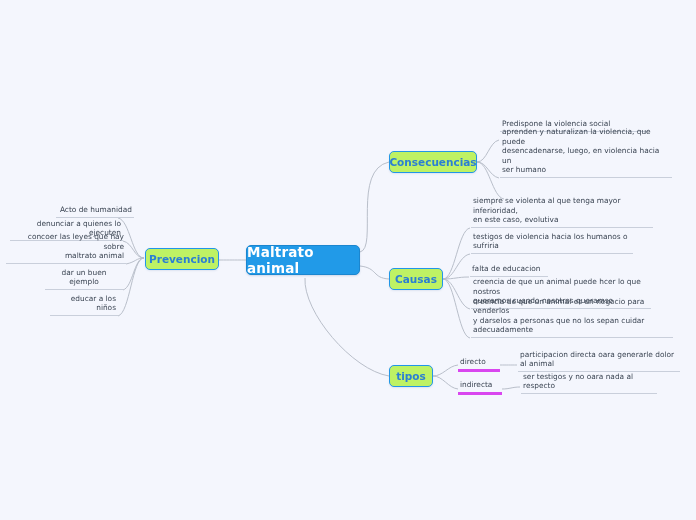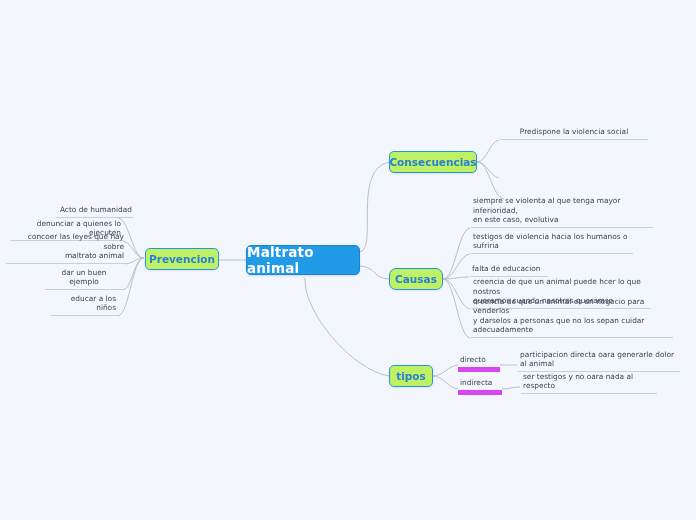--- a/index.html
+++ b/index.html
@@ -56,21 +56,21 @@
   .leaf.right{ justify-content:flex-start; text-align:left; }
   .leaf.left{ justify-content:flex-end; text-align:right; }
 
   
   .mid{
     color:#3a4452;
     font-size:7.4px;
     line-height:9.6px;
     box-sizing:border-box;
     padding:0 2px 2px 2px;
-    border-bottom:5px solid #d946ef;
+    border-bottom:3px solid #d946ef;
     white-space:nowrap;
     display:flex;align-items:flex-end;
   }
 </style>
 </head>
 <body>
 
 <div id="canvas">
 
   <svg class="links" viewBox="0 0 696 520">
@@ -130,25 +130,30 @@
     <span>dar un buen ejemplo</span>
   </div>
   <div class="node leaf left" style="left:50px;top:303px;width:68px;height:13px;">
     <span>educar a los niños</span>
   </div>
 
   <div class="node l2" style="left:389px;top:151px;width:88px;height:22px;">
     <span>Consecuencias</span>
   </div>
 
-  <div class="node leaf right" style="left:500px;top:127px;width:148px;height:13px;justify-content:center;">
+  <div class="node leaf right" style="left:500px;top:119px;width:148px;height:13px;">
     <span>Predispone la violencia social</span>
   </div>
+  <div class="node leaf right" style="left:500px;top:148px;width:172px;height:30px;">
+    <span>aprenden y naturalizan la violencia, que puede
+desencadenarse, luego, en violencia hacia un
+ser humano</span>
+  </div>
 
-  <div class="node l2" style="left:389px;top:268px;width:54px;height:22px;border-radius:7px;">
+  <div class="node l2" style="left:389px;top:268px;width:54px;height:22px;">
     <span>Causas</span>
   </div>
 
   <div class="node leaf right" style="left:471px;top:208px;width:182px;height:20px;">
     <span>siempre se violenta al que tenga mayor inferioridad,
 en este caso, evolutiva</span>
   </div>
   <div class="node leaf right" style="left:471px;top:241px;width:162px;height:13px;">
     <span>testigos de violencia hacia los humanos o sufriria</span>
   </div>

